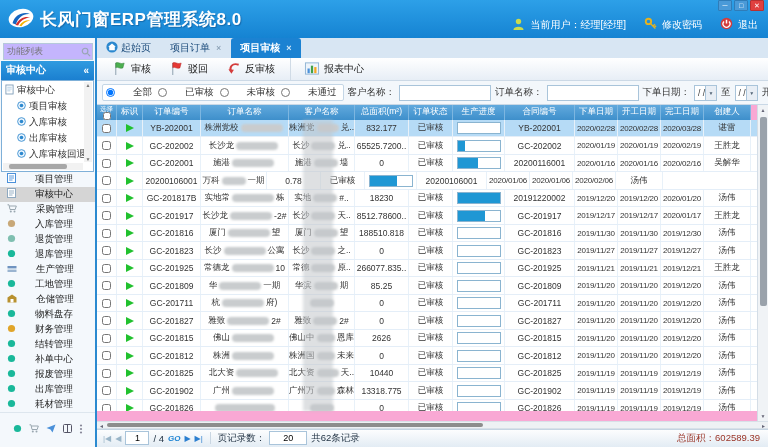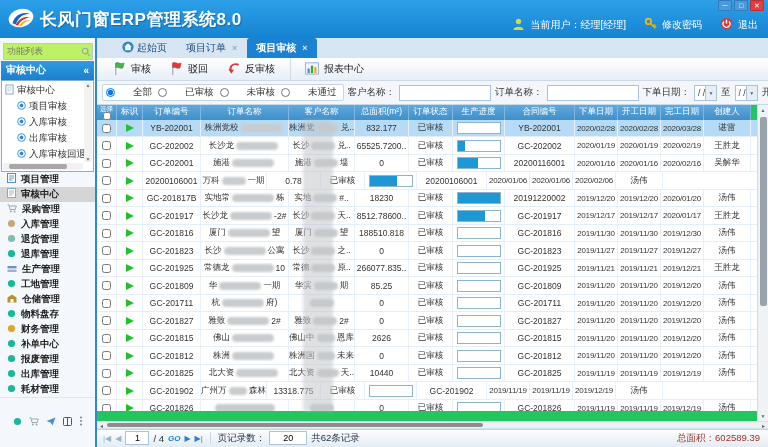--- a/index.html
+++ b/index.html
@@ -15,58 +15,58 @@
   .wc{width:14px;height:11px;font-size:7px;line-height:10px;text-align:center;color:#fff;border-radius:1px;cursor:default}
   .wc.min,.wc.max{background:#4a9ad8;border:1px solid #2f7cb8}
   .wc.close{background:#e04040;border:1px solid #b83030}
   .user-row{position:absolute;top:17px;right:10px;display:flex;align-items:center;gap:5px;color:#fff;font-size:10px}
   .user-row .gap{width:8px}
   
   .main{display:flex;height:409px}
   
   .sidebar{width:97px;background:#f4f8fc;border-right:2px solid #2b8ad0;display:flex;flex-direction:column}
   .search-box{position:relative;margin:2px 2px 1px 3px}
-  .search-box input{width:100%;height:17px;border:1px solid #b5c9da;font-size:9px;padding:0 14px 0 3px;color:#555;background:#bef264}
+  .search-box input{width:100%;height:17px;border:1px solid #b5c9da;font-size:9px;padding:0 14px 0 3px;color:#555;background:#c4b5fd}
   .search-box .mag{position:absolute;right:2px;top:3px}
   .panel-head{height:19px;background:linear-gradient(#2f9be0,#1b7fd0);color:#fff;font-size:10px;font-weight:bold;
               display:flex;align-items:center;justify-content:space-between;padding:0 5px;margin:0 1px}
   .collapse{font-size:10px;font-weight:bold}
   .tree{position:relative;height:92px;background:#fff;border:1px solid #7fb0d8;margin:0 1px;padding:2px 10px 9px 3px;overflow:hidden}
   .tree-row{height:16px;display:flex;align-items:center;gap:3px;font-size:9.5px;color:#333;white-space:nowrap}
   .tree-row.child{padding-left:12px}
   .tree-vscroll{position:absolute;top:1px;bottom:9px;right:1px;width:8px;background:#f2f2f2;font-size:5px;color:#777;
                 display:flex;flex-direction:column;justify-content:space-between;align-items:center}
   .tree-hscroll{position:absolute;left:1px;right:10px;bottom:1px;height:7px;background:#f2f2f2}
   .tree-hscroll .thumb{position:absolute;left:8%;top:1px;bottom:1px;width:72%;background:#a8a8a8;border-radius:2px}
   .side-menu{flex:none}
-  .side-item{height:15px;display:flex;align-items:center;gap:5px;padding-left:7px;font-size:9.5px;font-weight:bold;color:#222;white-space:nowrap;cursor:default}
+  .side-item{height:15px;display:flex;align-items:center;gap:19px;padding-left:7px;font-size:9.5px;font-weight:normal;color:#222;white-space:nowrap;cursor:default}
   .side-item.sel{background:#d5d5d5}
   .side-strip{flex:1;display:flex;align-items:center;justify-content:center;gap:7px;border-top:1px solid #dde6ee}
   .strip-ic{font-size:9px;line-height:9px}
   
   .content{flex:1;display:flex;flex-direction:column;min-width:0}
-  .tabbar{height:22px;background:#d8e6f3;display:flex;align-items:flex-end;padding-left:16px;gap:1px}
+  .tabbar{height:22px;background:#d8e6f3;display:flex;align-items:flex-end;padding-left:0;gap:1px}
   .tab{height:20px;display:flex;align-items:center;gap:3px;padding:0 9px;font-size:10px;color:#1a4a7a;cursor:default}
   .tab.active{background:#1b82d2;color:#fff;border-radius:3px 3px 0 0;font-weight:bold}
   .tab-x{font-size:9px;color:#7d94aa;margin-left:3px}
   .tab.active .tab-x{color:#d6eaf8}
   .toolbar{height:26px;background:linear-gradient(#ffffff,#e7eef6);border-bottom:1px solid #ccd9e6;display:flex;align-items:center;padding-left:6px}
   .tbtn{display:flex;align-items:center;gap:4px;padding:0 9px;font-size:10px;color:#222;height:22px;cursor:default}
   .tbtn.sep{border-left:1px solid #d0dbe6;margin-left:6px;padding-left:13px}
   .filterbar{height:26px;background:#f3f7fb;border-bottom:1px solid #c9d8e6;display:flex;align-items:center;
              padding-left:5px;gap:4px;font-size:9.5px;color:#333;white-space:nowrap;overflow:hidden}
   .radio-group{display:flex;align-items:center;background:#fff;border:1px solid #c4d6e6;border-radius:2px;padding:1px 6px 1px 3px;gap:6px}
   .radio-group label{display:flex;align-items:center;gap:18px;font-size:9.5px}
   .radio-group input{width:9px;height:9px;margin:0}
   .ftext{width:92px;height:16px;border:1px solid #a9c4da;font-size:9px;padding:0 3px;background:#fff}
   .datebox{width:54px;height:16px;border:1px solid #a9c4da;background:#fff;display:flex;align-items:stretch}
   .datebox i{flex:1;font-style:normal;font-size:8.5px;color:#333;display:flex;align-items:center;padding-left:3px}
   .datebox b{width:11px;border-left:1px solid #a9c4da;background:#e8eef5;color:#567;font-size:5px;display:flex;align-items:center;justify-content:center}
   
-  .grid{position:relative;height:351px;background:#22c55e}
+  .grid{position:relative;height:351px;background:#f9a8d4}
   .grid-header{height:15px;display:flex}
   .hcell{background:linear-gradient(#61a9dd,#3e8fcb);color:#fff;font-size:8.5px;display:flex;align-items:center;justify-content:center;
          border-right:1px solid #7db6e0;overflow:hidden;white-space:nowrap}
   .hcell.col-sel{flex-direction:column;font-size:6.5px;line-height:7px;justify-content:center}
   .hcell input{width:8px;height:8px;margin:0}
   .grid-rows{height:291px;overflow:hidden}
   .row{height:17.5px;display:flex;border-bottom:1px solid #e4eef8;background:#fff}
   .row.sel{background:#b6dbf6}
   .cell{display:flex;align-items:center;justify-content:center;font-size:8.5px;color:#333;border-right:1px solid #e8f1f9;
         overflow:hidden;white-space:nowrap}
@@ -285,20 +285,26 @@
           <div class="side-item">
             <span class="si-ic"><svg width="9" height="9" viewBox="0 0 9 9">
                 <circle cx="4.5" cy="4.5" r="3.6" fill="#e0a52a"></circle>
               </svg></span>
             <span>财务管理</span>
           </div>
           <div class="side-item">
             <span class="si-ic"><svg width="9" height="9" viewBox="0 0 9 9">
                 <circle cx="4.5" cy="4.5" r="3.6" fill="#19b89a"></circle>
               </svg></span>
+            <span>结转管理</span>
+          </div>
+          <div class="side-item">
+            <span class="si-ic"><svg width="9" height="9" viewBox="0 0 9 9">
+                <circle cx="4.5" cy="4.5" r="3.6" fill="#19b89a"></circle>
+              </svg></span>
             <span>补单中心</span>
           </div>
           <div class="side-item">
             <span class="si-ic"><svg width="9" height="9" viewBox="0 0 9 9">
                 <circle cx="4.5" cy="4.5" r="3.6" fill="#19b89a"></circle>
               </svg></span>
             <span>报废管理</span>
           </div>
           <div class="side-item">
             <span class="si-ic"><svg width="9" height="9" viewBox="0 0 9 9">
@@ -902,20 +908,24 @@
               <div class="cell col-creator">汤伟</div>
             </div>
             <div class="row">
               <div class="cell col-sel">
                 <input type="checkbox" style="">
               </div>
               <div class="cell col-flag">
                 <div class="tri"></div>
               </div>
               <div class="cell col-order_no">GC-201902</div>
+              <div class="cell col-order_name">
+                <span>广州</span>
+                <span class="redact lg"></span>
+              </div>
               <div class="cell col-customer">
                 <span>广州万</span>
                 <span class="redact sm"></span>
                 <span>森林</span>
               </div>
               <div class="cell col-area">13318.775</div>
               <div class="cell col-status">已审核</div>
               <div class="cell col-progress">
                 <div class="pbox">
                   <div class="pfill" style="width: 0%;"></div>

